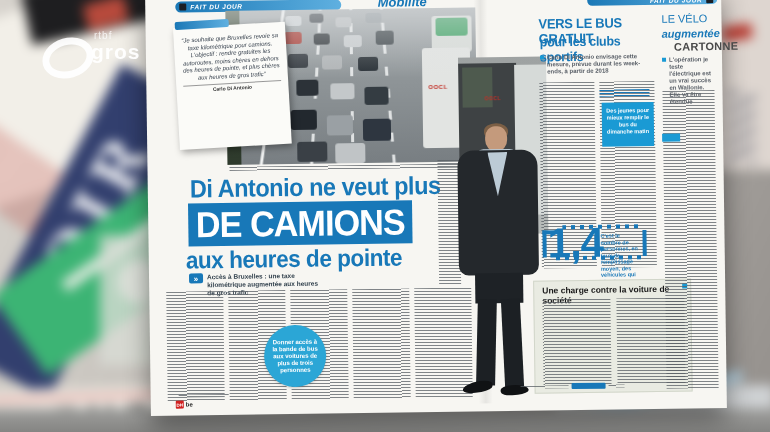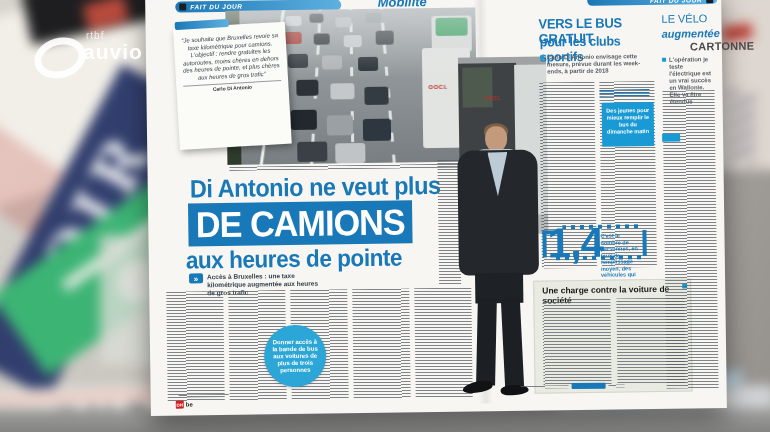--- a/index.html
+++ b/index.html
@@ -12,21 +12,21 @@
     background:linear-gradient(115deg,#d8d4ce 0%,#c6c2bc 40%,#aaa6a2 70%,#928e8a 100%);}
   .soirband{display:flex;align-items:center;justify-content:center;background:#323f6e;}
   .soirband span{font-family:"DejaVu Serif",serif;font-weight:bold;font-size:64px;
     color:#e4e6ec;letter-spacing:8px;}
   .grenzpaper{background:#f4f2ec;border-top:3px solid #d8d4cc;}
   .grenzpaper .rule{position:absolute;left:10px;top:6px;width:220px;height:2px;background:#c03028;}
   .grenzpaper span{position:absolute;left:4px;top:10px;font-family:"DejaVu Serif",serif;
     font-weight:bold;font-size:30px;color:#141414;letter-spacing:10px;}
   .redlines{background-image:repeating-linear-gradient(180deg,#b8322a 0 3px,transparent 3px 9px);opacity:.7;}
   
-  .auvio{position:absolute;left:30px;top:26px;width:140px;height:62px;z-index:30;filter:blur(.3px);}
+  .auvio{position:absolute;left:38px;top:26px;width:140px;height:62px;z-index:30;filter:blur(.3px);}
   .auvio .ring{position:absolute;left:4px;top:12px;width:38px;height:26px;border:7px solid #fff;
     border-radius:50%;transform:rotate(-16deg);opacity:.92;}
   .auvio .rtbf{position:absolute;left:56px;top:4px;font-size:10px;color:#fff;opacity:.75;letter-spacing:1px;}
   .auvio .main{position:absolute;left:53px;top:14px;font-size:21px;font-weight:bold;color:#fff;
     opacity:.95;letter-spacing:1px;}
   
   .page{position:absolute;left:148px;top:-8px;width:576px;height:420px;background:#f7f6f2;
     transform:rotate(-0.8deg);box-shadow:0 10px 26px rgba(0,0,0,.45);z-index:10;}
   .fold{position:absolute;left:328px;top:0;width:14px;height:412px;
     background:linear-gradient(90deg,transparent,rgba(0,0,0,.07),transparent);}
@@ -249,37 +249,37 @@
 
     <div class="socbox abs" style="left:384px;top:290px;width:158px;height:113px;">
       <div class="socH abs" style="left:8px;top:4px;width:136px;">Une charge contre la voiture de société</div>
       <div class="abs" style="left:148px;top:4px;width:5px;height:5px;background:#1a9ad4;"></div>
       <div class="abs ptxt" style="left:8px;top:18px;width:68px;height:86px;"></div>
       <div class="abs ptxt" style="left:82px;top:18px;width:68px;height:86px;"></div>
     </div>
 
     <h3 class="veloH1 abs" style="left:516px;top:24px;">LE VÉLO</h3>
     <h3 class="veloH2 abs" style="left:516px;top:39px;">augmentée</h3>
-    <h3 class="veloH3 abs" style="left:544px;top:52px;">CARTONNE</h3>
+    <h3 class="veloH3 abs" style="left:528px;top:52px;">CARTONNE</h3>
     <div class="sub abs" style="left:516px;top:68px;width:52px;">
       <span class="b"></span>
       <span class="t">L'opération je teste l'électrique est un vrai succès en Wallonie. Elle va être étendue</span>
     </div>
     <div class="abs ptxt" style="left:516px;top:102px;width:52px;height:298px;"></div>
     <div class="abs" style="left:515px;top:145px;width:18px;height:8px;background:#1a9ad4;"></div>
 
     <div class="abs ptxt" style="left:28px;top:399px;width:50px;height:3px;"></div>
     <div class="dhlogo abs" style="left:25px;top:405px;">
       <span class="r">DH</span>
       <span class="b">be</span>
     </div>
     <div class="abs ptxt" style="left:370px;top:395px;width:48px;height:3px;"></div>
     <div class="abs" style="left:421px;top:393px;width:34px;height:6px;background:#1878b8;border-radius:1px;"></div>
     <div class="abs ptxt" style="left:458px;top:395px;width:16px;height:3px;"></div>
   </div>
 
   <div class="auvio">
     <div class="ring"></div>
     <span class="rtbf">rtbf</span>
-    <span class="main">auvio</span>
+    <span class="main">gros</span>
   </div>
 
 </div>
 
 </body></html>

